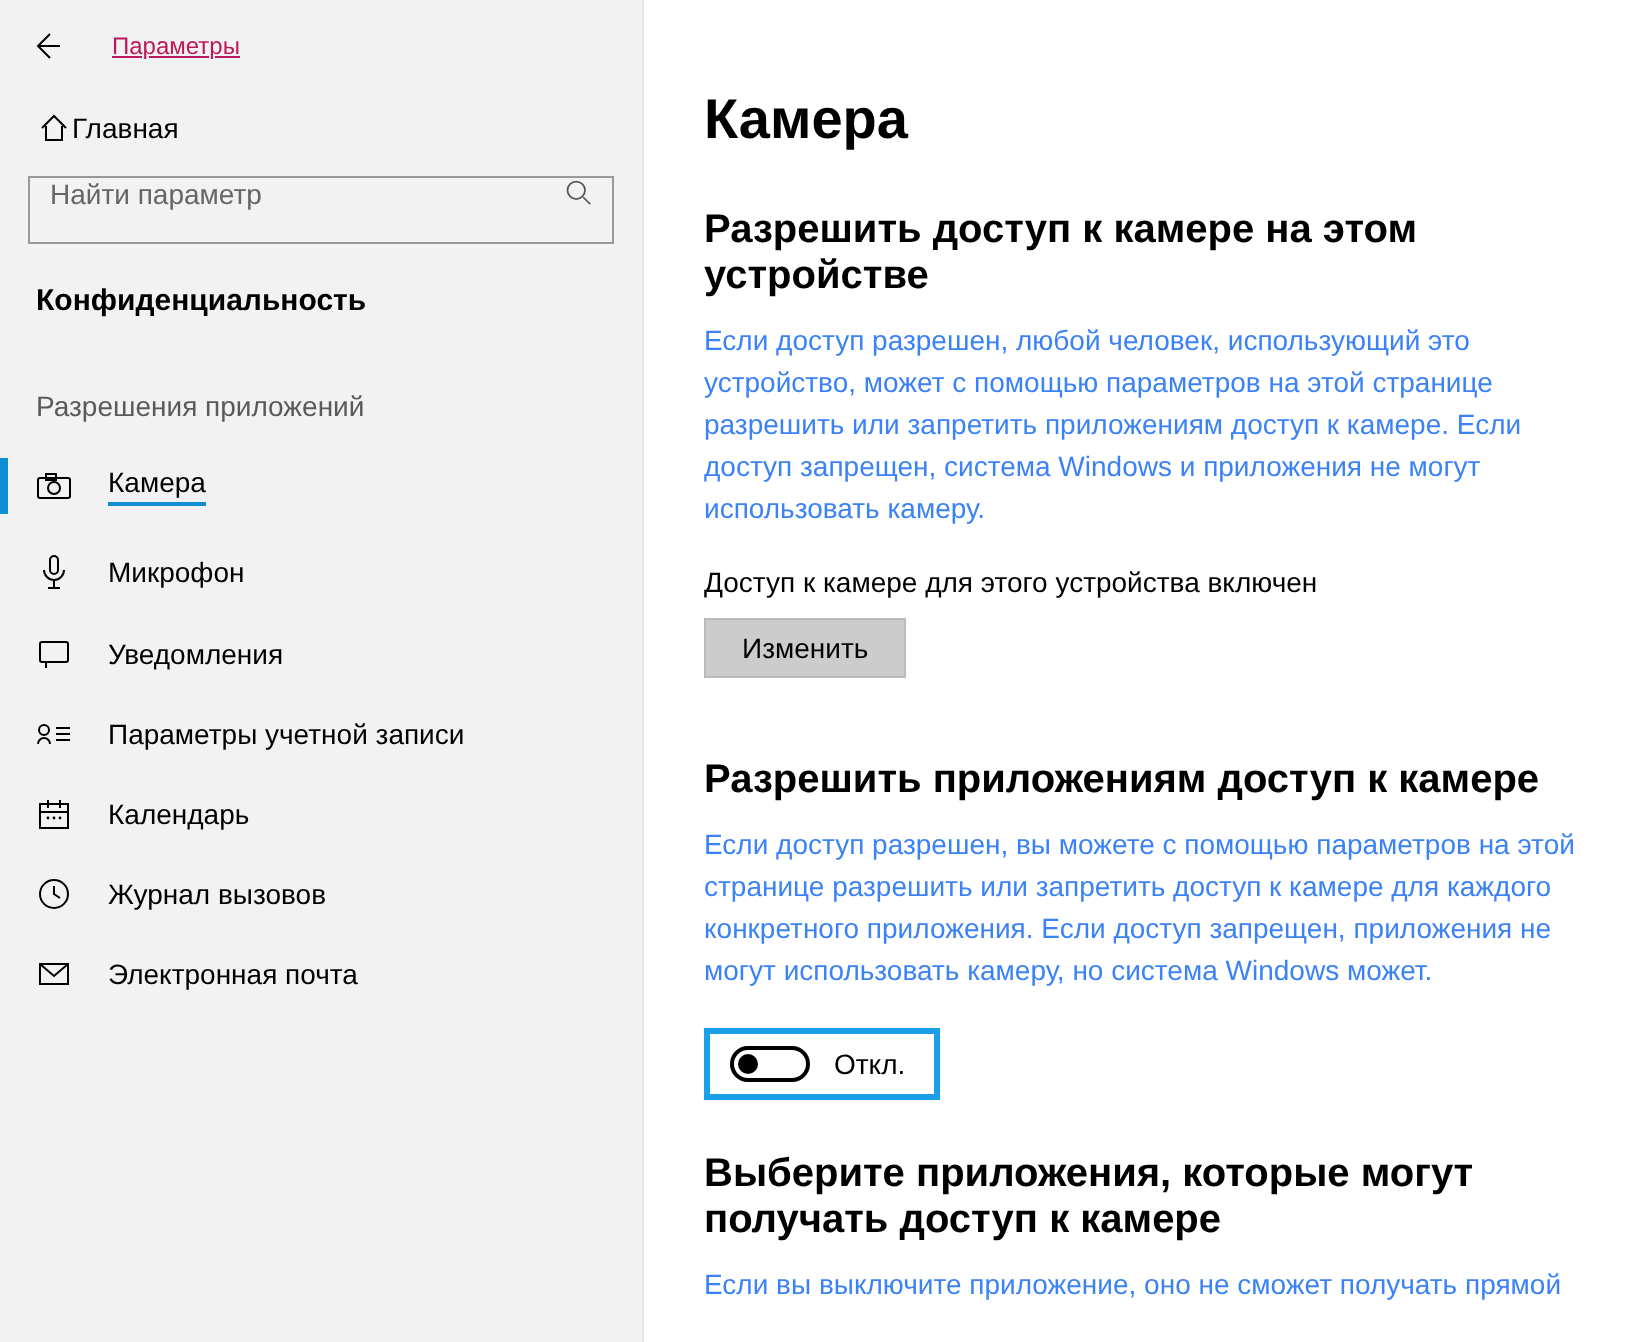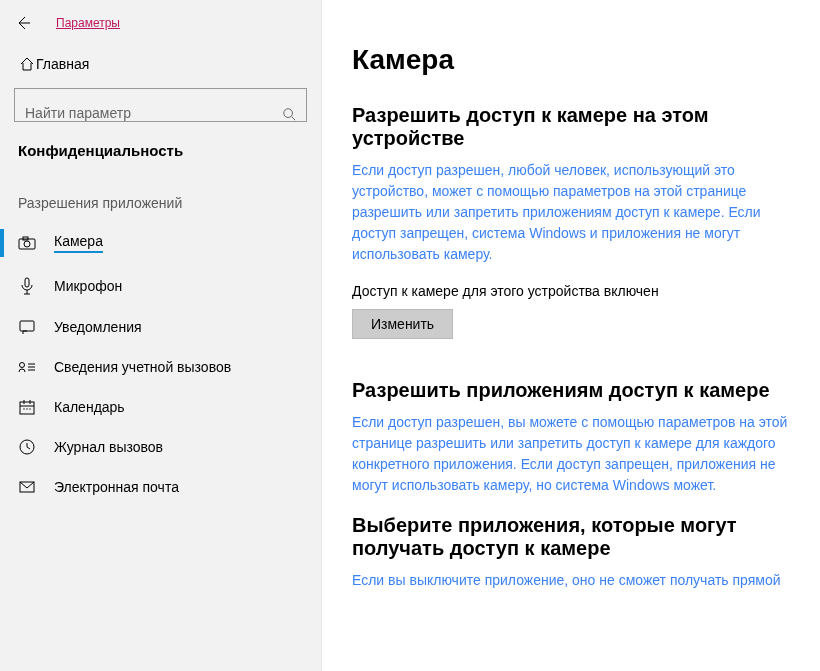--- a/index.html
+++ b/index.html
@@ -38,21 +38,21 @@
     display: flex; align-items: center; 
     padding: 10px 18px;
     cursor: pointer;
   }
   .icon-slot { width: 18px; display:inline-flex; align-items:center; justify-content:center; color:#000; }
   .search-wrap { padding: 6px 14px 0 14px; }
   .search-box {
     height: 34px; width: 100%;
     border: 1px solid #999;
     background: #f2f2f2;
-    display: flex; align-items: flex-end;
+    display: flex; align-items: flex-start;
     padding: 0 10px;
   }
   .search-input {
     flex: 1; border: none; background: transparent; outline: none;
     font-size: 14px; color: #555;
   }
   .search-input::placeholder { color: #666; }
   .category-header {
     padding: 20px 18px 10px 18px;
     font-weight: 600; font-size: 15px;
@@ -182,21 +182,21 @@
       <span class="nav-label">Уведомления</span>
     </div>
     <div class="nav-item">
       <span class="icon-slot">
           <svg width="18" height="12" viewBox="0 0 18 12">
             <circle cx="4" cy="4" r="2.5" stroke="#000" fill="none"></circle>
             <path d="M1 11 A3 3 0 0 1 7 11" stroke="#000" fill="none"></path>
             <path d="M10 3 H17 M10 6 H17 M10 9 H17" stroke="#000"></path>
           </svg>
         </span>
-      <span class="nav-label">Сведения учетной вызовов</span>
+      <span class="nav-label">Параметры учетной записи</span>
     </div>
     <div class="nav-item">
       <span class="icon-slot">
           <svg width="16" height="16" viewBox="0 0 16 16">
             <rect x="1" y="3" width="14" height="12" stroke="#000" fill="none"></rect>
             <path d="M1 7 H15 M5 1 V5 M11 1 V5" stroke="#000"></path>
             <circle cx="5" cy="10" r="0.7" fill="#000"></circle>
             <circle cx="8" cy="10" r="0.7" fill="#000"></circle>
             <circle cx="11" cy="10" r="0.7" fill="#000"></circle>
           </svg>
@@ -227,16 +227,22 @@
 <div class="content">
   <h1 class="page-title">Камера</h1>
 
   <h2 class="sec-title">Разрешить доступ к камере на этом устройстве</h2>
   <p class="sec-body">Если доступ разрешен, любой человек, использующий это устройство, может с помощью параметров на этой странице разрешить или запретить приложениям доступ к камере. Если доступ запрещен, система Windows и приложения не могут использовать камеру.</p>
   <div class="status-line">Доступ к камере для этого устройства включен</div>
   <div class="btn">Изменить</div>
 
   <h2 class="sec-title">Разрешить приложениям доступ к камере</h2>
   <p class="sec-body">Если доступ разрешен, вы можете с помощью параметров на этой странице разрешить или запретить доступ к камере для каждого конкретного приложения. Если доступ запрещен, приложения не могут использовать камеру, но система Windows может.</p>
+  <div class="toggle-row">
+    <div class="toggle">
+        <div class="knob"></div>
+      </div>
+    <span class="toggle-label">Откл.</span>
+  </div>
 
   <h2 class="sec-title">Выберите приложения, которые могут получать доступ к камере</h2>
   <p class="sec-body">Если вы выключите приложение, оно не сможет получать прямой</p>
 </div>
 
 </body></html>

